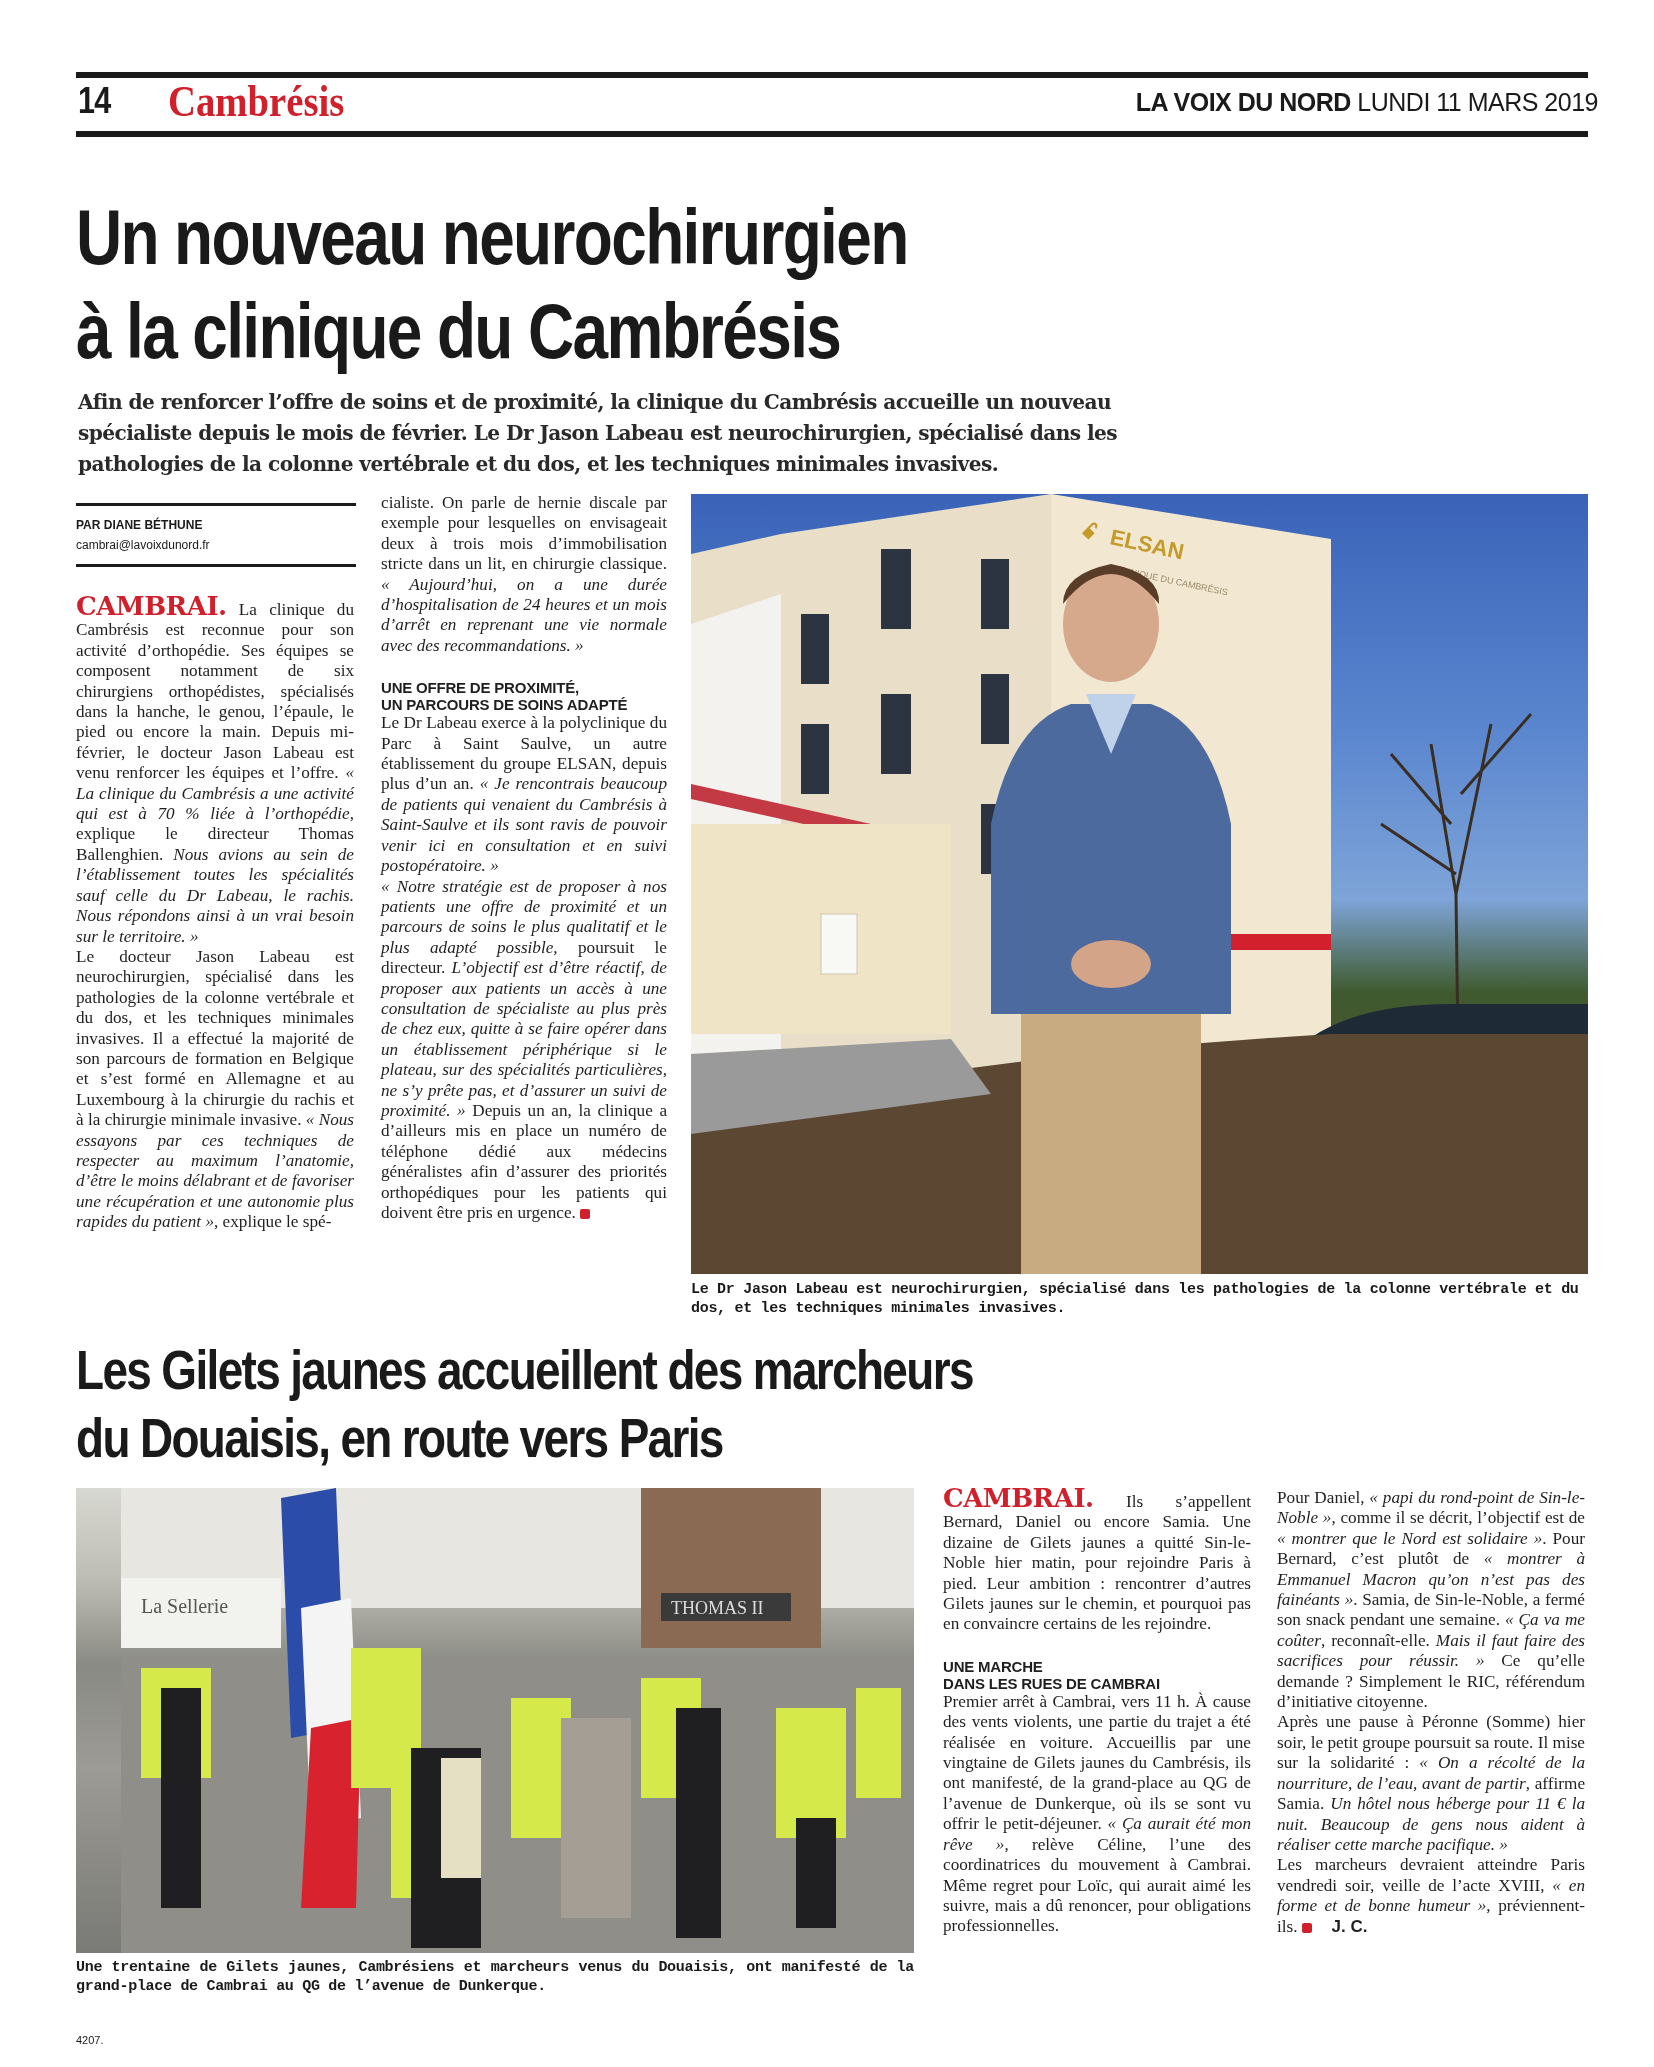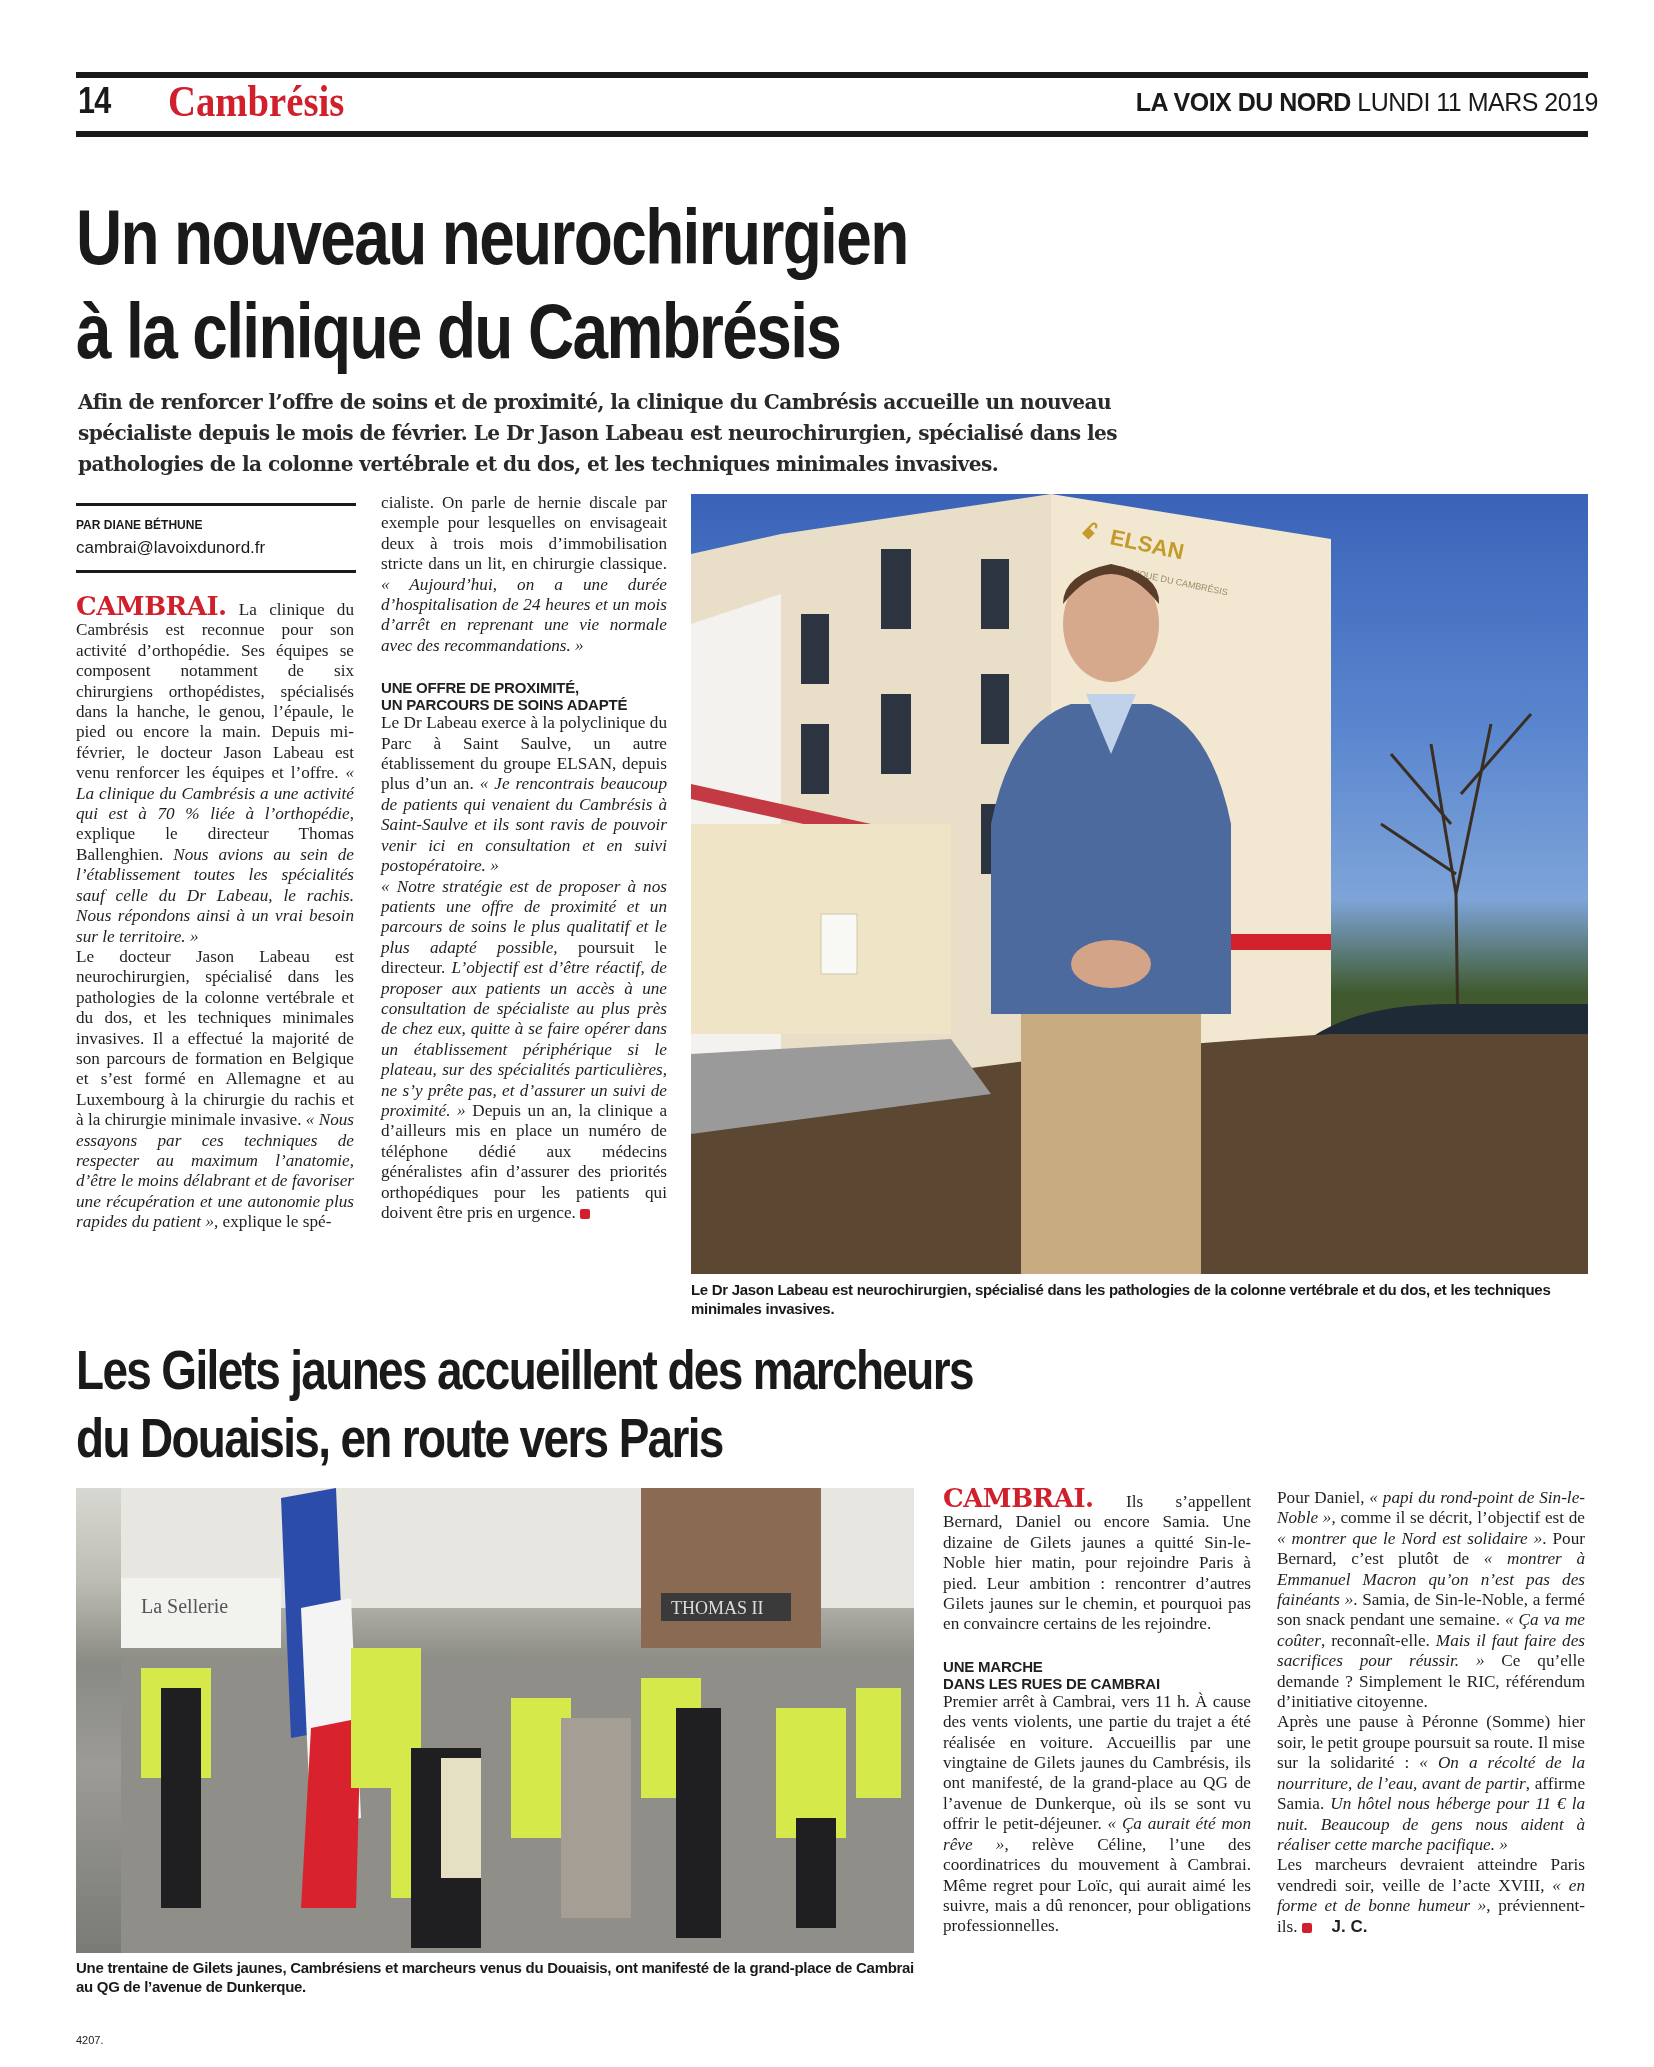--- a/index.html
+++ b/index.html
@@ -19,21 +19,21 @@
   .headline { font-family: "Liberation Sans", sans-serif; font-weight: bold; color: #1a1a1a; letter-spacing: -2px; transform: scaleX(0.82); transform-origin: left top; white-space: nowrap; }
   .h1 { left: 76px; top: 190px; font-size: 78px; line-height: 94px; }
   .h2 { left: 76px; top: 1336px; font-size: 56px; line-height: 68px; }
 
   .chapo { left: 78px; top: 386px; width: 1130px; font-family: "DejaVu Serif", serif; font-weight: bold; font-size: 21px; line-height: 31px; color: #2a2a2a; letter-spacing: -0.6px; transform: scaleX(0.96); transform-origin: left top; }
 
   
   .byline-box { left: 76px; top: 503px; width: 280px; }
   .byline-top { height: 3px; background: #1a1a1a; }
   .byline-name { font-family: "Liberation Sans", sans-serif; font-weight: bold; font-size: 12px; margin-top: 12px; }
-  .byline-mail { font-family: "Liberation Sans", sans-serif; font-size: 17px; margin-top: 6px; }
+  .byline-mail { font-family: "Liberation Sans", sans-serif; font-size: 12px; margin-top: 6px; }
   .byline-bot { height: 3px; background: #1a1a1a; margin-top: 12px; }
 
   
   .col { font-family: "Liberation Serif", serif; font-size: 17.2px; line-height: 20.4px; text-align: justify; hyphens: manual; color: #1f1f1f; }
   .col p { margin: 0; }
   .col i { font-style: italic; margin-top: 24px; }
   .dateline { font-family: "DejaVu Serif", serif; font-weight: bold; color: #d0202c; font-size: 26px; letter-spacing: -0.5px; }
   .subhead { font-family: "Liberation Sans", sans-serif; font-weight: bold; font-size: 15px; line-height: 17px; text-transform: uppercase; letter-spacing: -0.2px; margin-top: 23px; }
   .endmark { display: inline-block; width: 10px; height: 10px; background: #d0202c; border-radius: 2px; vertical-align: middle; margin-left: 4px; }
   .sig { font-family: "Liberation Sans", sans-serif; font-weight: bold; font-size: 17px; margin-left: 20px; }
@@ -41,21 +41,21 @@
   .c1 { left: 76px; top: 596px; width: 278px; }
   .c2 { left: 381px; top: 493px; width: 286px; }
   .c3 { left: 943px; top: 1488px; width: 308px; }
   .c4 { left: 1277px; top: 1488px; width: 308px; }
 
   
   .photo { position: absolute; overflow: hidden; }
   .photo1 { left: 691px; top: 494px; width: 897px; height: 780px; background: linear-gradient(180deg, #3a63b8 0%, #5a86cf 30%, #7ea4d8 52%, #3f5a2e 64%, #5b4a33 85%, #6a5840 100%); }
   .photo2 { left: 76px; top: 1488px; width: 838px; height: 465px; background: linear-gradient(180deg, #d8d8d2 0%, #bdbcb4 20%, #8a8a84 38%, #9c9b95 60%, #7a7a76 100%); padding-left: 45px; }
 
-  .caption { font-family: Liberation Sans, sans-serif; font-weight: bold; font-size: 15px; line-height: 19px; color: #1a1a1a; letter-spacing: -0.3px; }
+  .caption { font-family: Liberation Mono, monospace; font-weight: bold; font-size: 15px; line-height: 19px; color: #1a1a1a; letter-spacing: -0.3px; }
   .cap1 { left: 691px; top: 1280px; width: 900px; }
   .cap2 { left: 76px; top: 1958px; width: 838px; text-align: justify; }
   .footer-code { left: 76px; top: 2034px; font-family: "Liberation Sans", sans-serif; font-size: 11px; color: #1a1a1a; }
 </style>
 </head>
 <body>
 
 <div class="rule" style="left:76px; top:72px; width:1512px; height:6px;"></div>
 <div class="abs page-num">14</div>
 <div class="abs section">Cambrésis</div>

